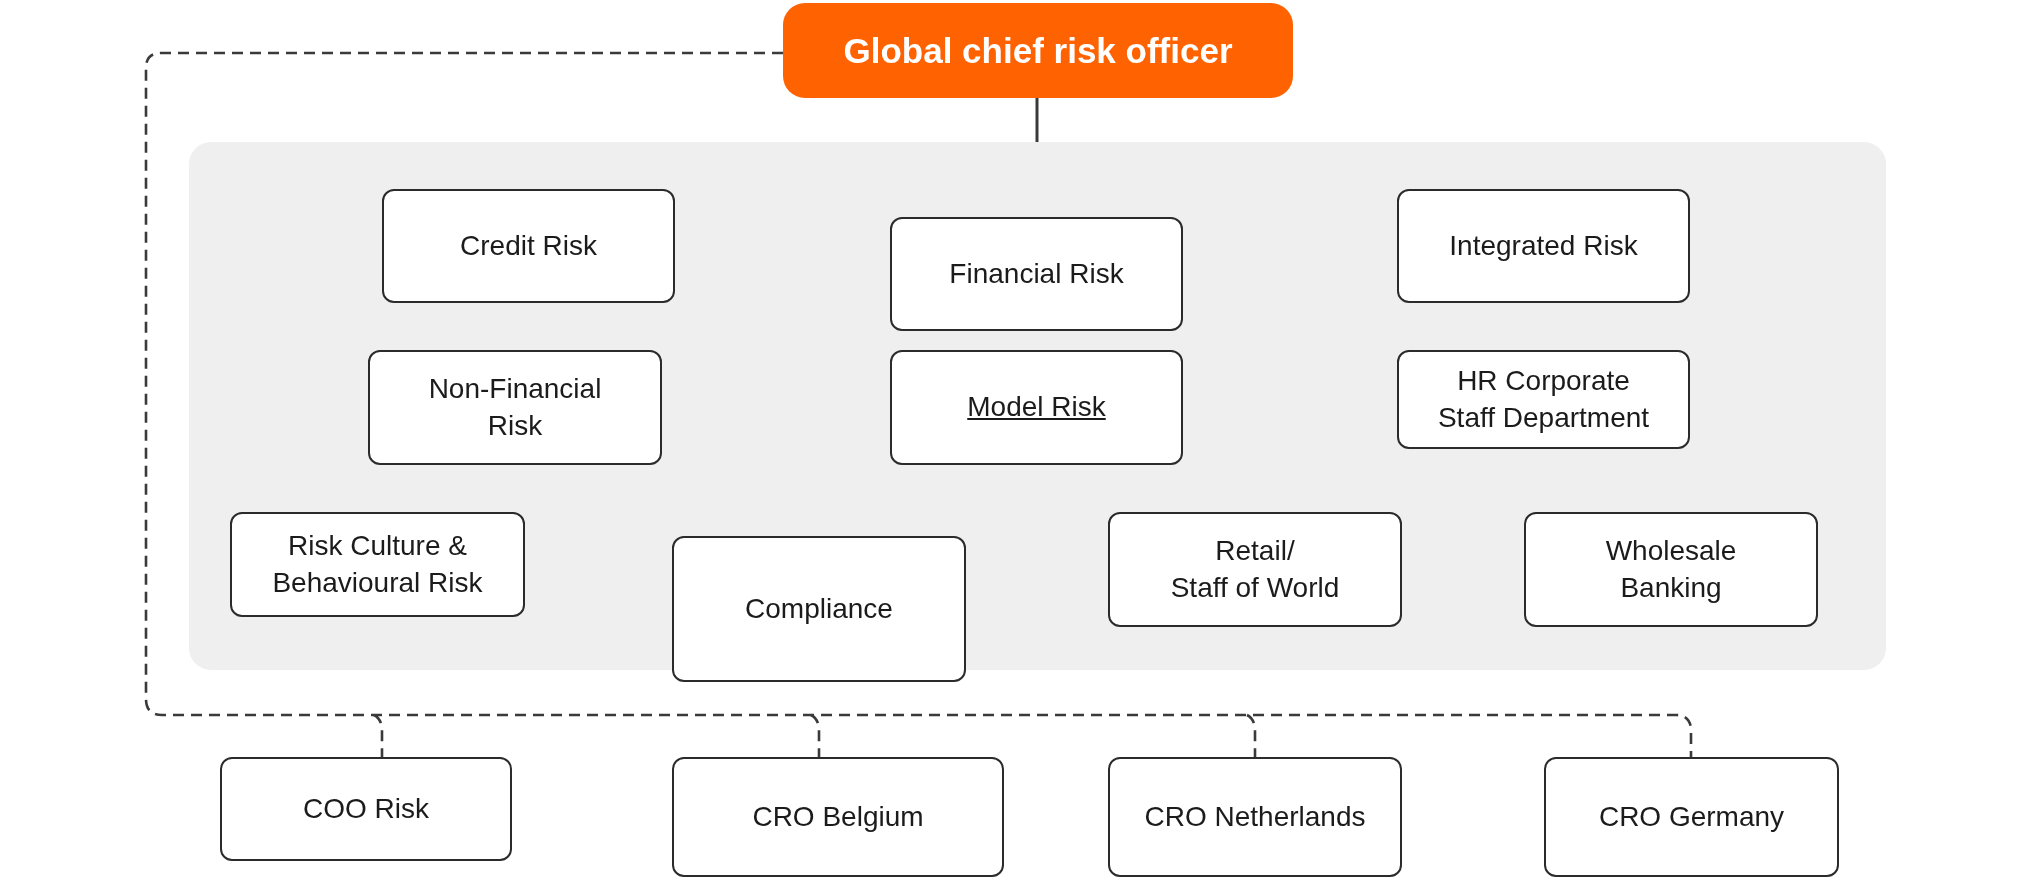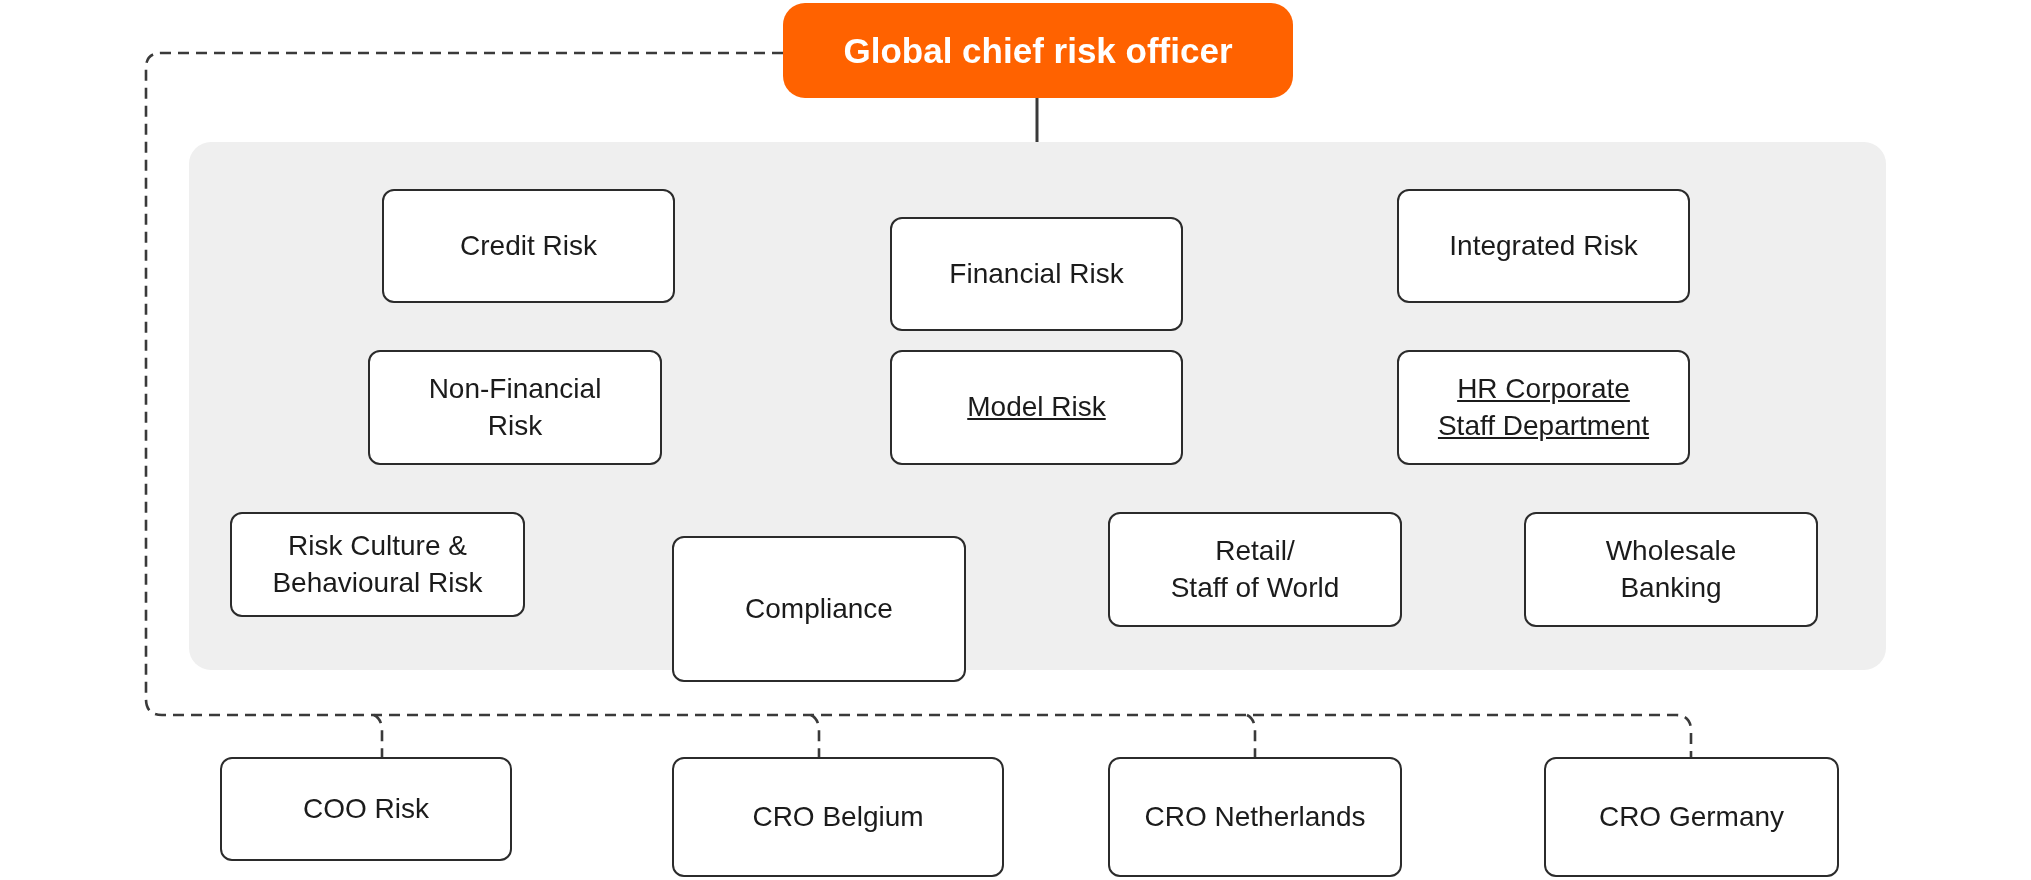--- a/index.html
+++ b/index.html
@@ -91,21 +91,21 @@
 
   <div class="root-node">Global chief risk officer</div>
 
   <div class="node" style="left:382px; top:189px; width:293px; height:114px;">Credit Risk</div>
   <div class="node" style="left:890px; top:189px; width:293px; height:114px;margin-top:28px;">Financial Risk</div>
   <div class="node" style="left:1397px; top:189px; width:293px; height:114px;">Integrated Risk</div>
 
   <div class="node" style="left:368px; top:350px; width:294px; height:115px;">Non-Financial
 Risk</div>
   <div class="node" style="left:890px; top:350px; width:293px; height:115px;text-decoration:underline;">Model Risk</div>
-  <div class="node" style="left:1397px; top:350px; width:293px; height:115px;text-decoration:underline;">HR Corporate
+  <div class="node" style="left:1397px; top:350px; width:293px; height:99px;">HR Corporate
 Staff Department</div>
 
   <div class="node" style="left:230px; top:512px; width:295px; height:105px;">Risk Culture &amp;
 Behavioural Risk</div>
   <div class="node" style="left:672px; top:512px; width:294px; height:146px;margin-top:24px;">Compliance</div>
   <div class="node" style="left:1108px; top:512px; width:294px; height:115px;">Retail/
 Staff of World</div>
   <div class="node" style="left:1524px; top:512px; width:294px; height:115px;">Wholesale
 Banking</div>
 

